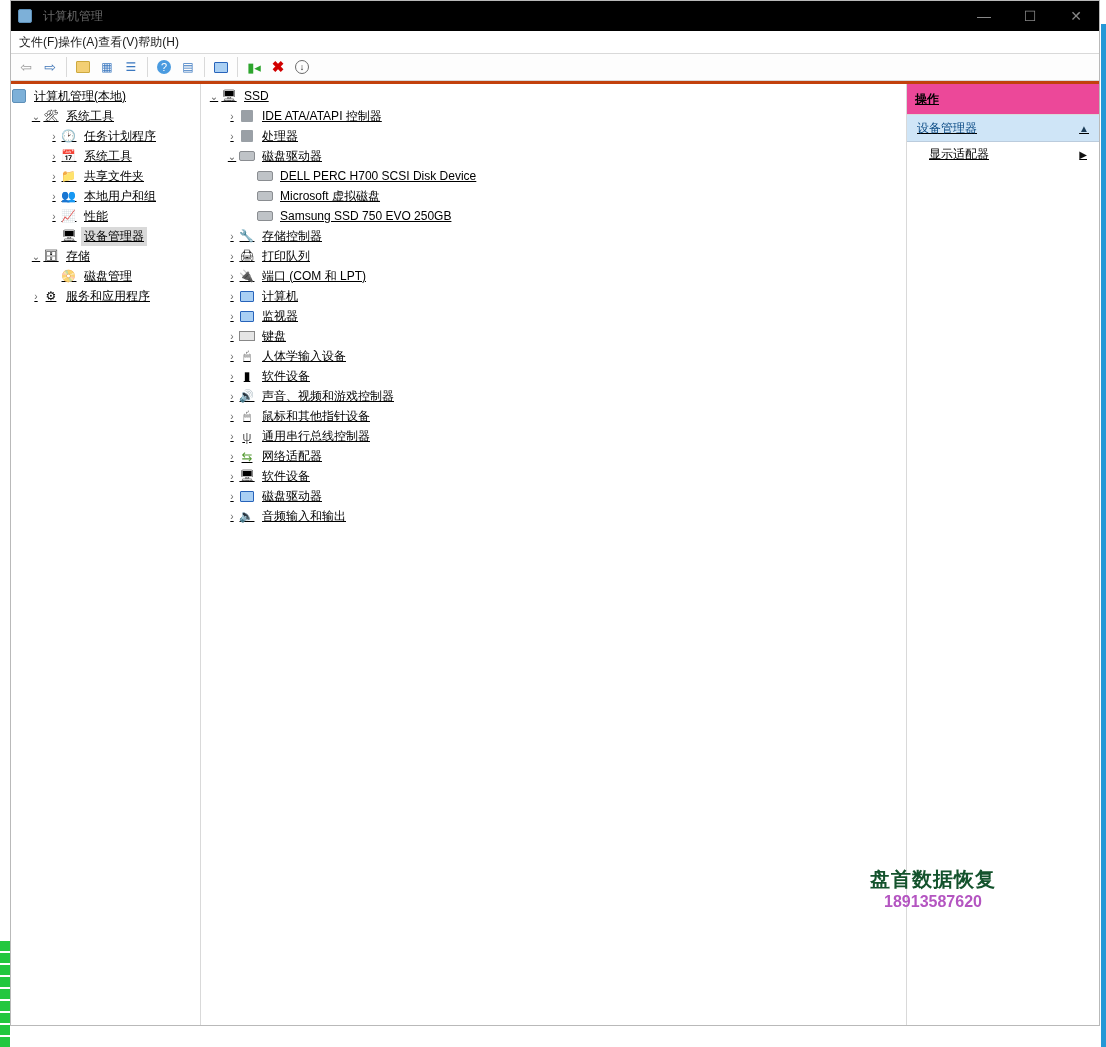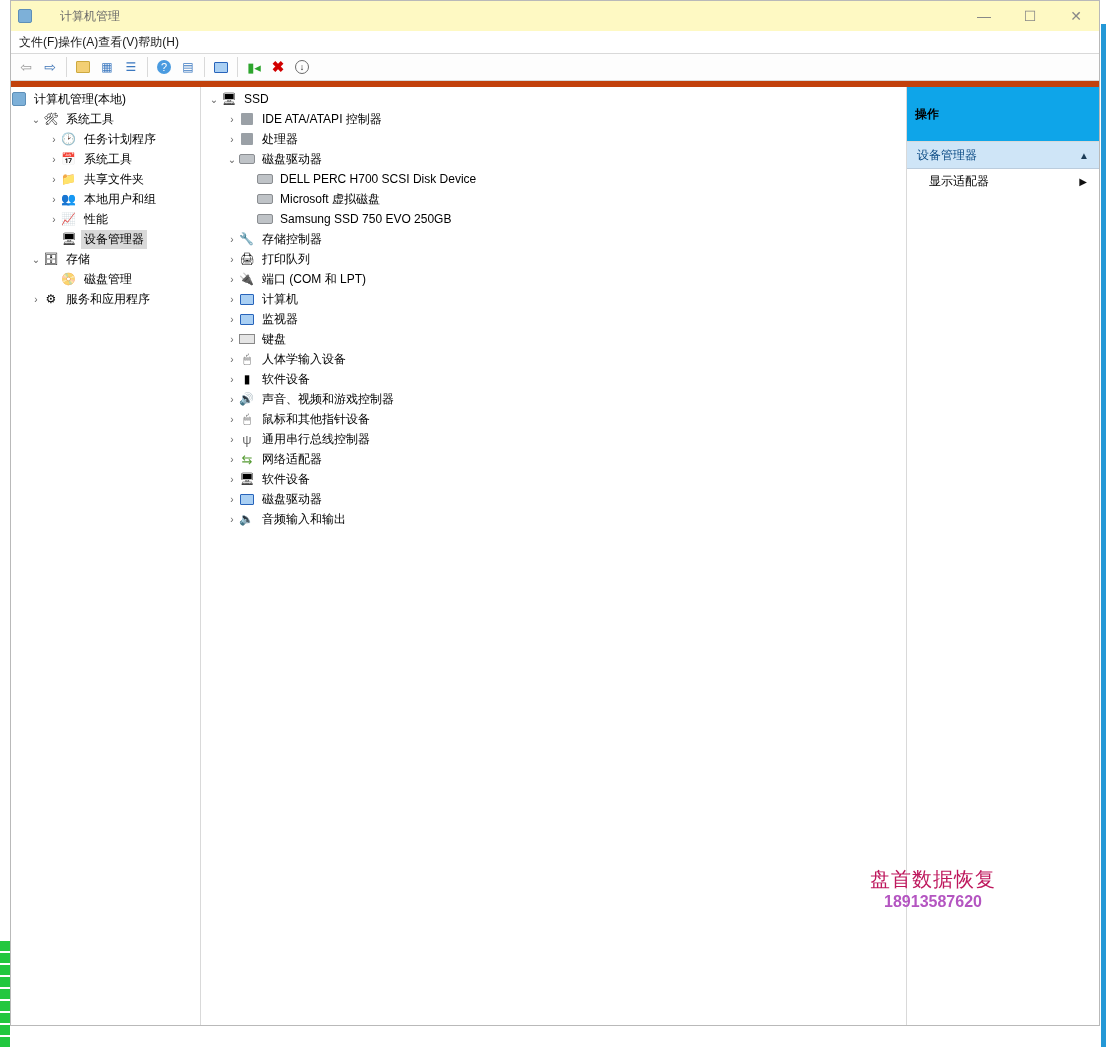--- a/index.html
+++ b/index.html
@@ -1,49 +1,49 @@
 <!DOCTYPE html>
 <html><head>
 <meta charset="utf-8">
 <style>
   html, body { margin:0; padding:0; font-family:"Microsoft YaHei","Segoe UI",Arial,sans-serif; font-size:12px; color:#000; background:#fff; }
   .desktop { width:1106px; height:1047px; position:relative; overflow:hidden; }
   .bluebar { position:absolute; right:0; top:24px; width:5px; height:1023px; background:#2498d6; }
   .greenblocks { position:absolute; left:0; bottom:0; width:10px; display:flex; flex-direction:column; }
   .greenblocks span { width:10px; height:10px; margin-top:2px; background:#22c73f; }
   .window { position:absolute; left:10px; top:0; width:1090px; height:1026px; border:1px solid #b9b9b9; background:#fff; box-sizing:border-box; display:flex; flex-direction:column; }
-  .titlebar { height:30px; display:flex; align-items:center; padding:0 0 0 6px; background:#fef9c3; color:#6a6a6a; position:relative;gap:17px; }
+  .titlebar { height:30px; display:flex; align-items:center; padding:0 0 0 6px; background:#000000; color:#6a6a6a; position:relative; }
   .titlebar .title { margin-left:6px; font-size:12px; }
   .wincontrols { position:absolute; right:0; top:0; height:30px; display:flex; }
   .wincontrols div { width:46px; height:30px; display:flex; align-items:center; justify-content:center; color:#888; font-size:14px; }
   .menubar { height:22px; display:flex; align-items:center; padding:0 8px; color:#1a1a1a; }
   .menubar span { cursor:default; }
   .toolbar { height:26px; border:1px solid #d9d9d9; border-left:none; border-right:none; display:flex; align-items:center; padding:0 4px; gap:2px; background:#fdfdfd; }
   .tbtn { width:22px; height:22px; display:flex; align-items:center; justify-content:center; border-radius:2px; }
   .sep { width:1px; height:20px; background:#d9d9d9; margin:0 3px; }
-  .body { flex:1; display:flex; border-top:6px solid #c2410c; min-height:0; }
+  .body { flex:1; display:flex; border-top:3px solid #c2410c; min-height:0;text-decoration:underline; }
   .pane { height:100%; box-sizing:border-box; }
   .paneL { width:190px; border-right:1px solid #d9d9d9; overflow:auto; padding-top:2px; }
   .paneC { flex:1; border-right:1px solid #d9d9d9; overflow:auto; padding-top:2px; }
   .paneR { width:192px; display:flex; flex-direction:column; }
   .tree ul { list-style:none; margin:0; padding:0; }
   .tree li > .row { display:flex; align-items:center; height:20px; white-space:nowrap; }
   .tree li > ul { padding-left:18px; }
   .twisty { width:14px; text-align:center; color:#666; font-size:10px; user-select:none; }
   .icon { width:16px; height:16px; margin-right:4px; display:inline-flex; align-items:center; justify-content:center; font-size:12px; }
   .label { padding:1px 3px; }
   .label.sel { background:#d9d9d9; }
   .highlight { border:2px solid #d90000; box-sizing:border-box; height:22px; display:flex; align-items:center; margin-left:-2px; padding-left:2px; }
-  .paneR .hdr { background:#0ea5e9; height:22px; display:flex; align-items:center; padding:16px 8px; font-weight:bold; border-bottom:1px solid #d9d9d9; }
+  .paneR .hdr { background:#ec4899; height:22px; display:flex; align-items:center; padding:4px 8px; font-weight:bold; border-bottom:1px solid #d9d9d9; }
   .paneR .cat { background:#cfe5f7; height:26px; display:flex; align-items:center; padding:0 10px; justify-content:space-between; border-bottom:1px solid #bcd; font-size:12px; color:#0a4a84; }
   .paneR .cat .tri { font-size:10px; color:#1c3c57; }
   .paneR .act { height:24px; display:flex; align-items:center; justify-content:space-between; padding:0 12px 0 22px; font-size:12px; }
   .paneR .act .caret { font-size:10px; color:#111; }
   .watermark { position:absolute; right:110px; bottom:136px; text-align:center; pointer-events:none; }
-  .watermark .l1 { font-size:20px; color:#be185d; letter-spacing:1px; font-weight:400; }
+  .watermark .l1 { font-size:20px; color:#14532d; letter-spacing:1px; font-weight:700; }
   .watermark .l2 { font-size:16px; color:#b455c1; font-weight:bold; }
   
   .ic-app { background:#7db0d8; border:1px solid #5d8fb8; border-radius:2px; width:12px; height:12px; }
   .ic-folder { background:#f3cf74; border:1px solid #cda93f; width:12px; height:10px; border-radius:1px; }
   .ic-disk { background:#bfc3c7; border:1px solid #8a8d91; width:14px; height:8px; border-radius:2px; }
   .ic-mon { border:1.5px solid #2763ba; width:12px; height:9px; border-radius:1px; background:#a9cff3; }
   .ic-chip { background:#9aa0a6; width:12px; height:12px; border-radius:1px; }
   .ic-kbd { background:#e5e5e5; border:1px solid #888; width:14px; height:8px; }
   .ic-snd { color:#5b8bbd; font-size:12px; }
   .ic-net { color:#569b34; font-size:13px; }

